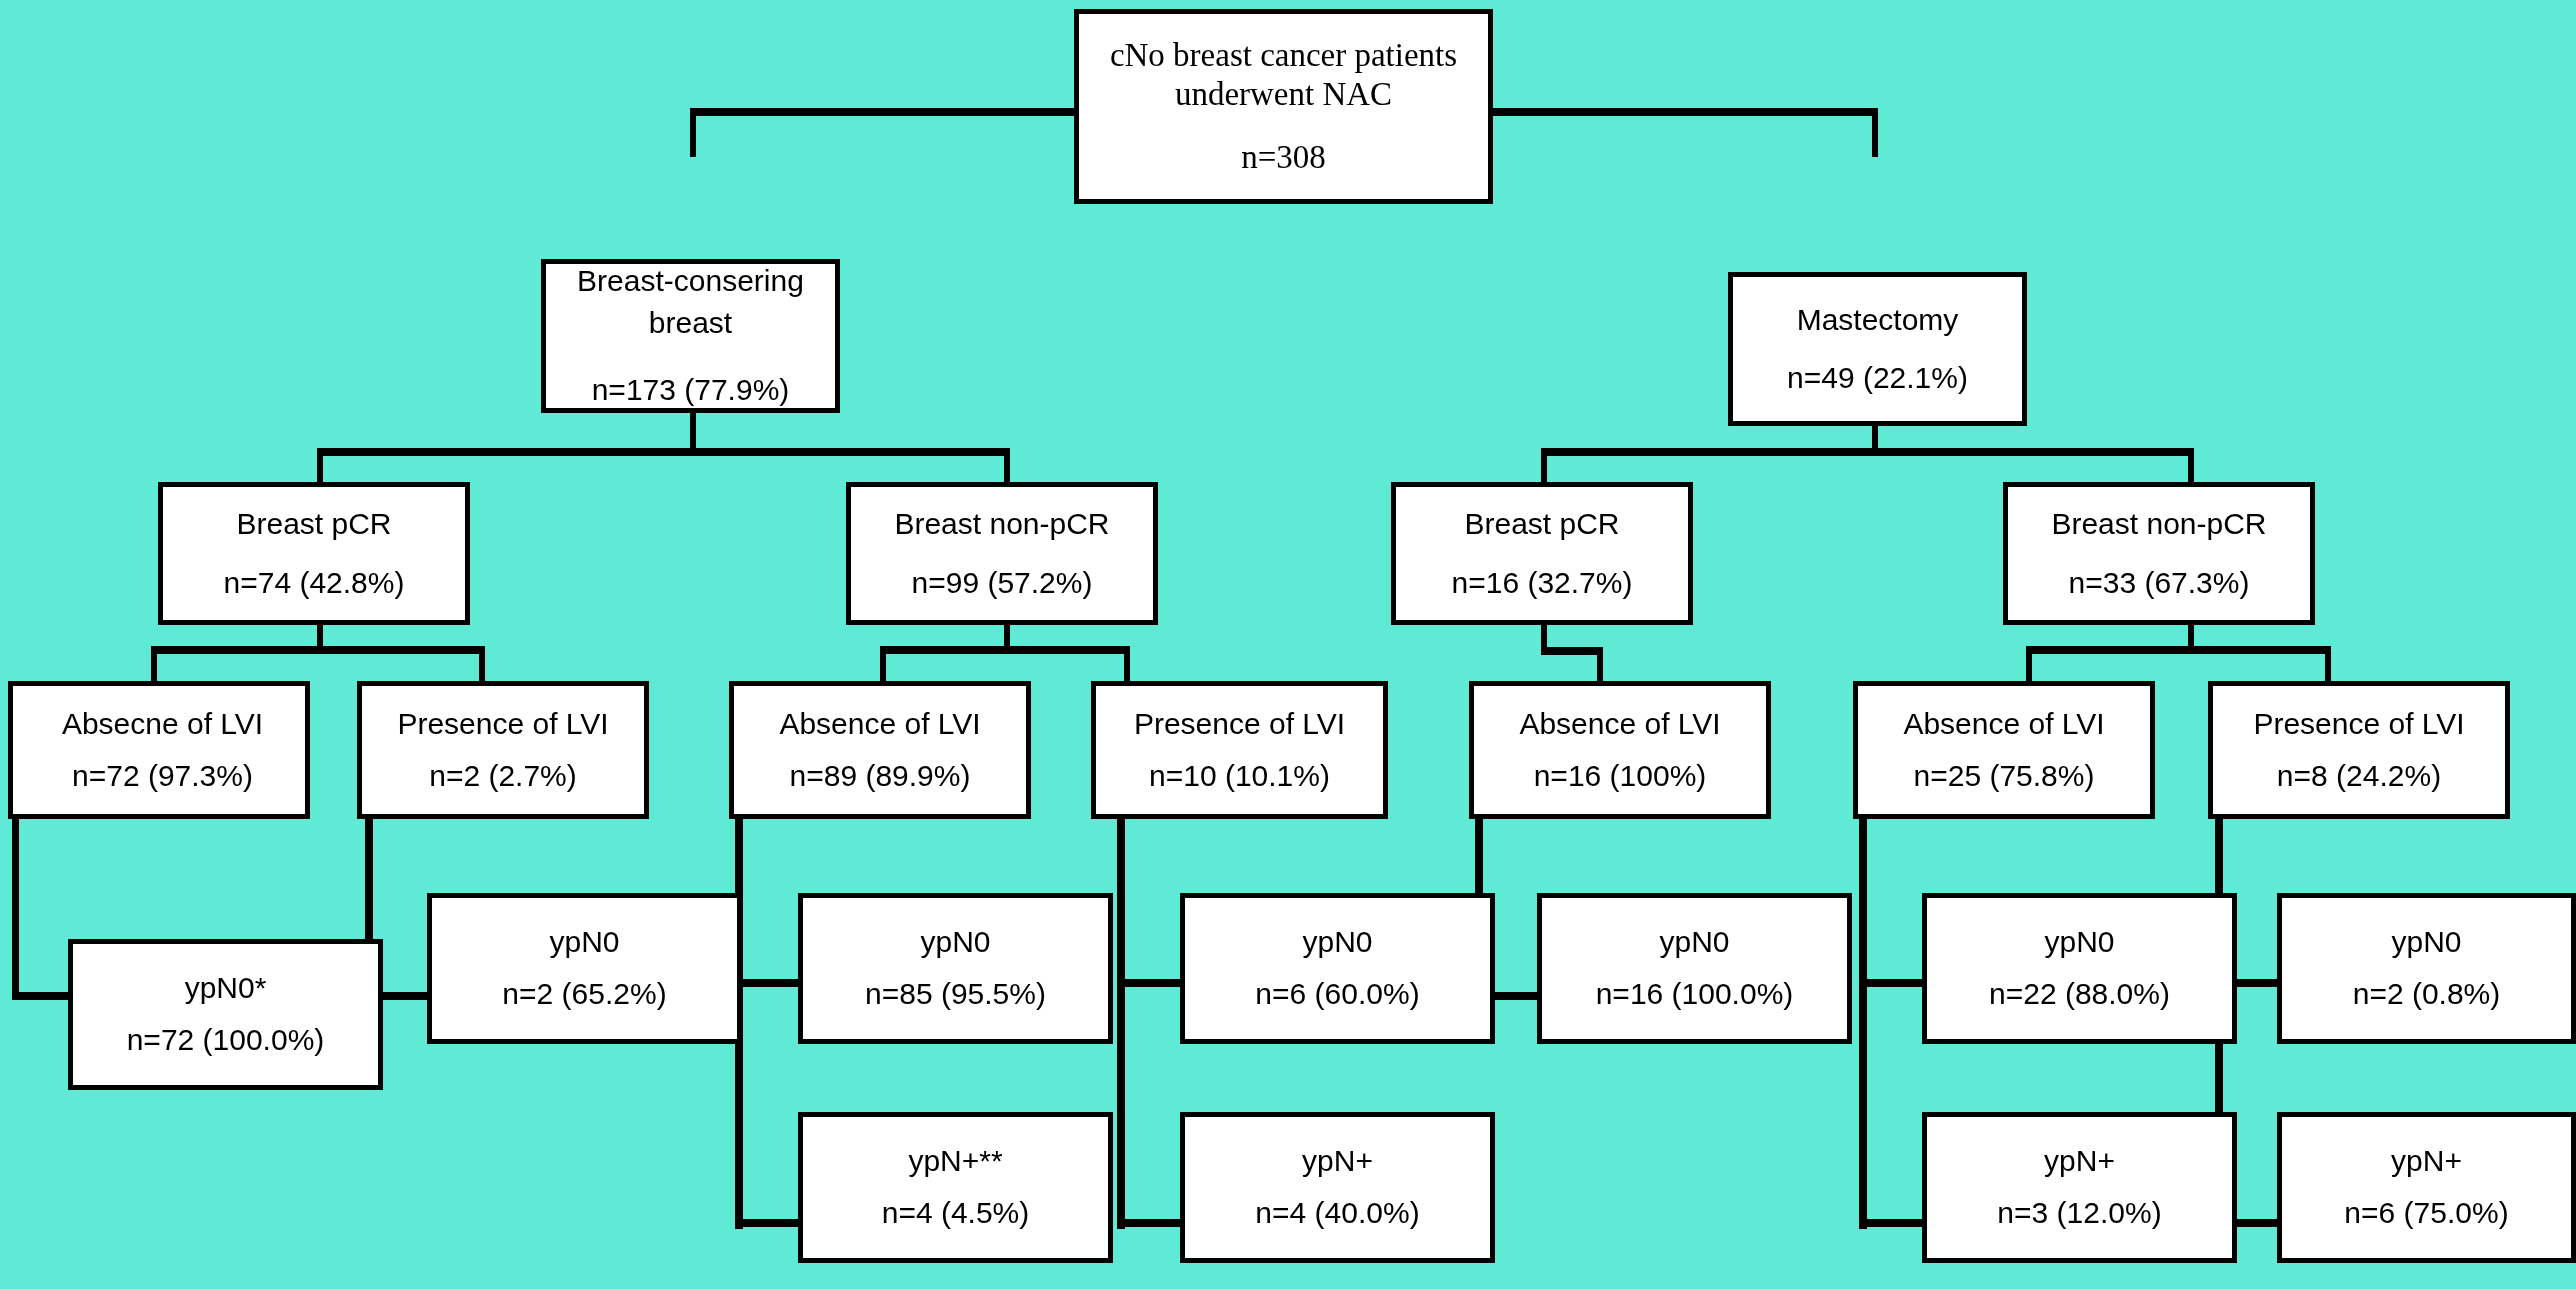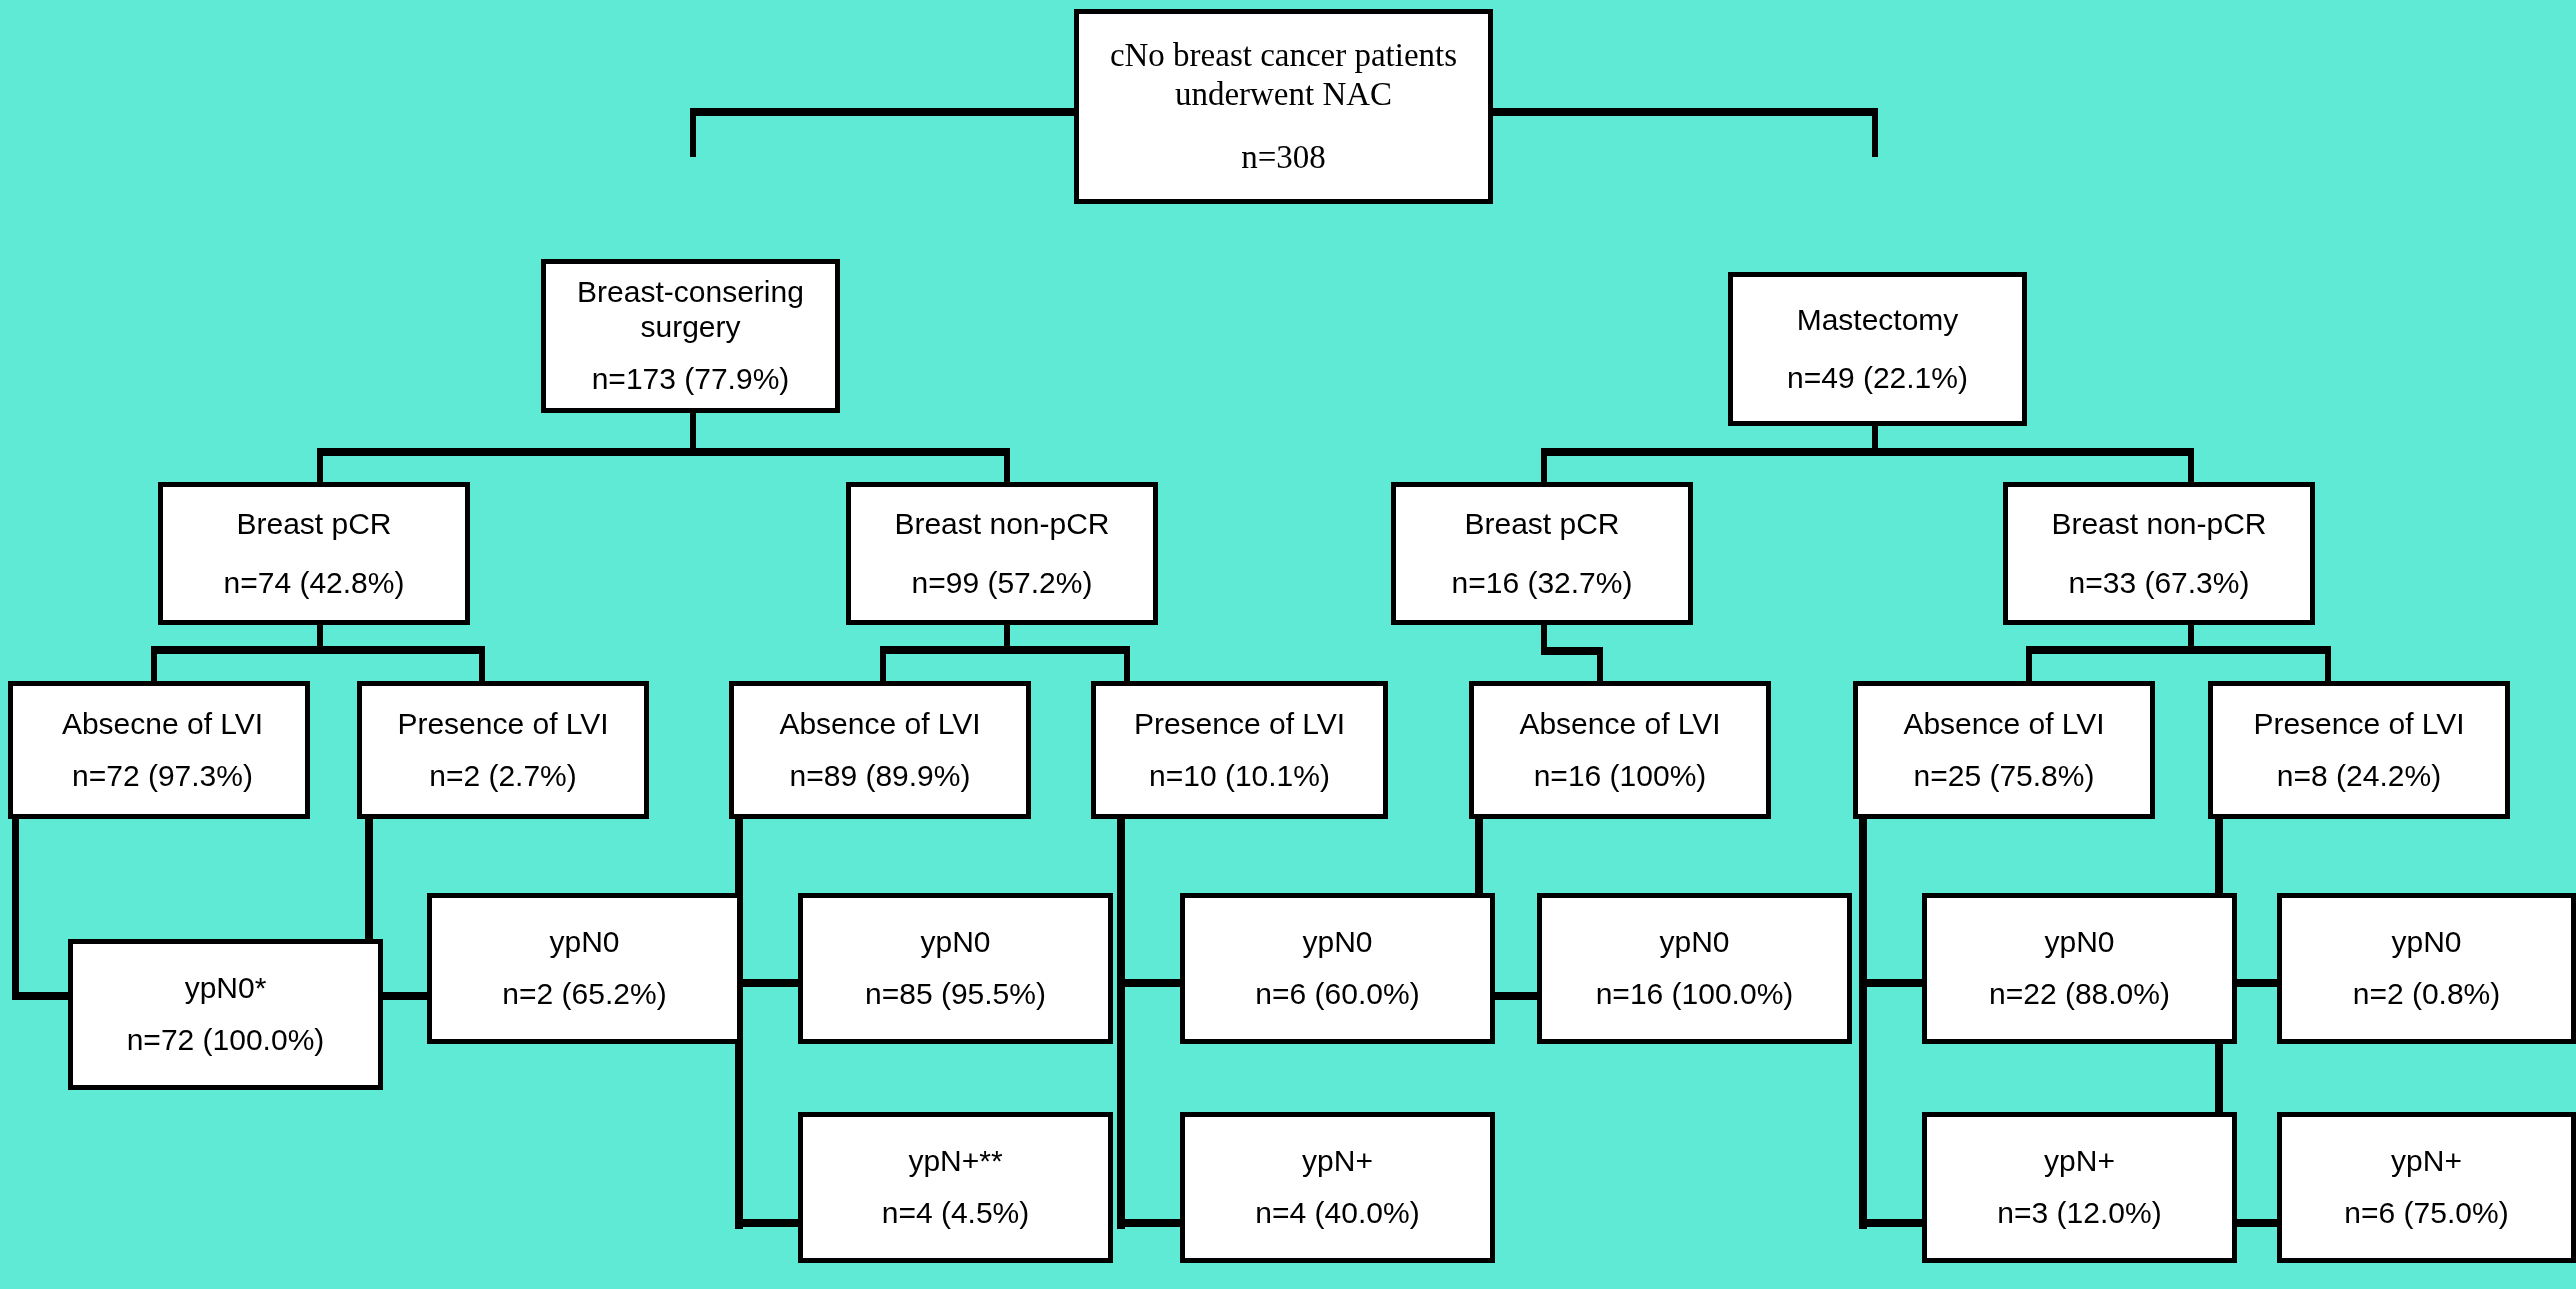--- a/index.html
+++ b/index.html
@@ -130,23 +130,23 @@
   <div class="conn h-thick" style="left:2215px; top:979px; width:68px;"></div>
   <div class="conn h-thick" style="left:2215px; top:1219px; width:68px;"></div>
 
   <div class="node root" style="left:1074px; top:9.4px; width:419px; height:195px;">
     <div class="line1">cNo breast cancer patients</div>
     <div class="line2">underwent NAC</div>
     <div class="gap-lg"></div>
     <div class="line3">n=308</div>
   </div>
 
-  <div class="node" style="left:541px; top:259px; width:299px; height:154px;">
+  <div class="node" style="left:541px; top:259px; width:299px; height:154px;justify-content:space-between;">
     <div class="line1">Breast-consering</div>
-    <div class="line2">surgery</div>
+    <div class="line2">breast</div>
     <div class="gap-md"></div>
     <div class="line3">n=173 (77.9%)</div>
   </div>
 
   <div class="node" style="left:1728px; top:272px; width:299px; height:154px;">
     <div class="line1">Mastectomy</div>
     <div class="gap-lg"></div>
     <div class="line3">n=49 (22.1%)</div>
   </div>
 

